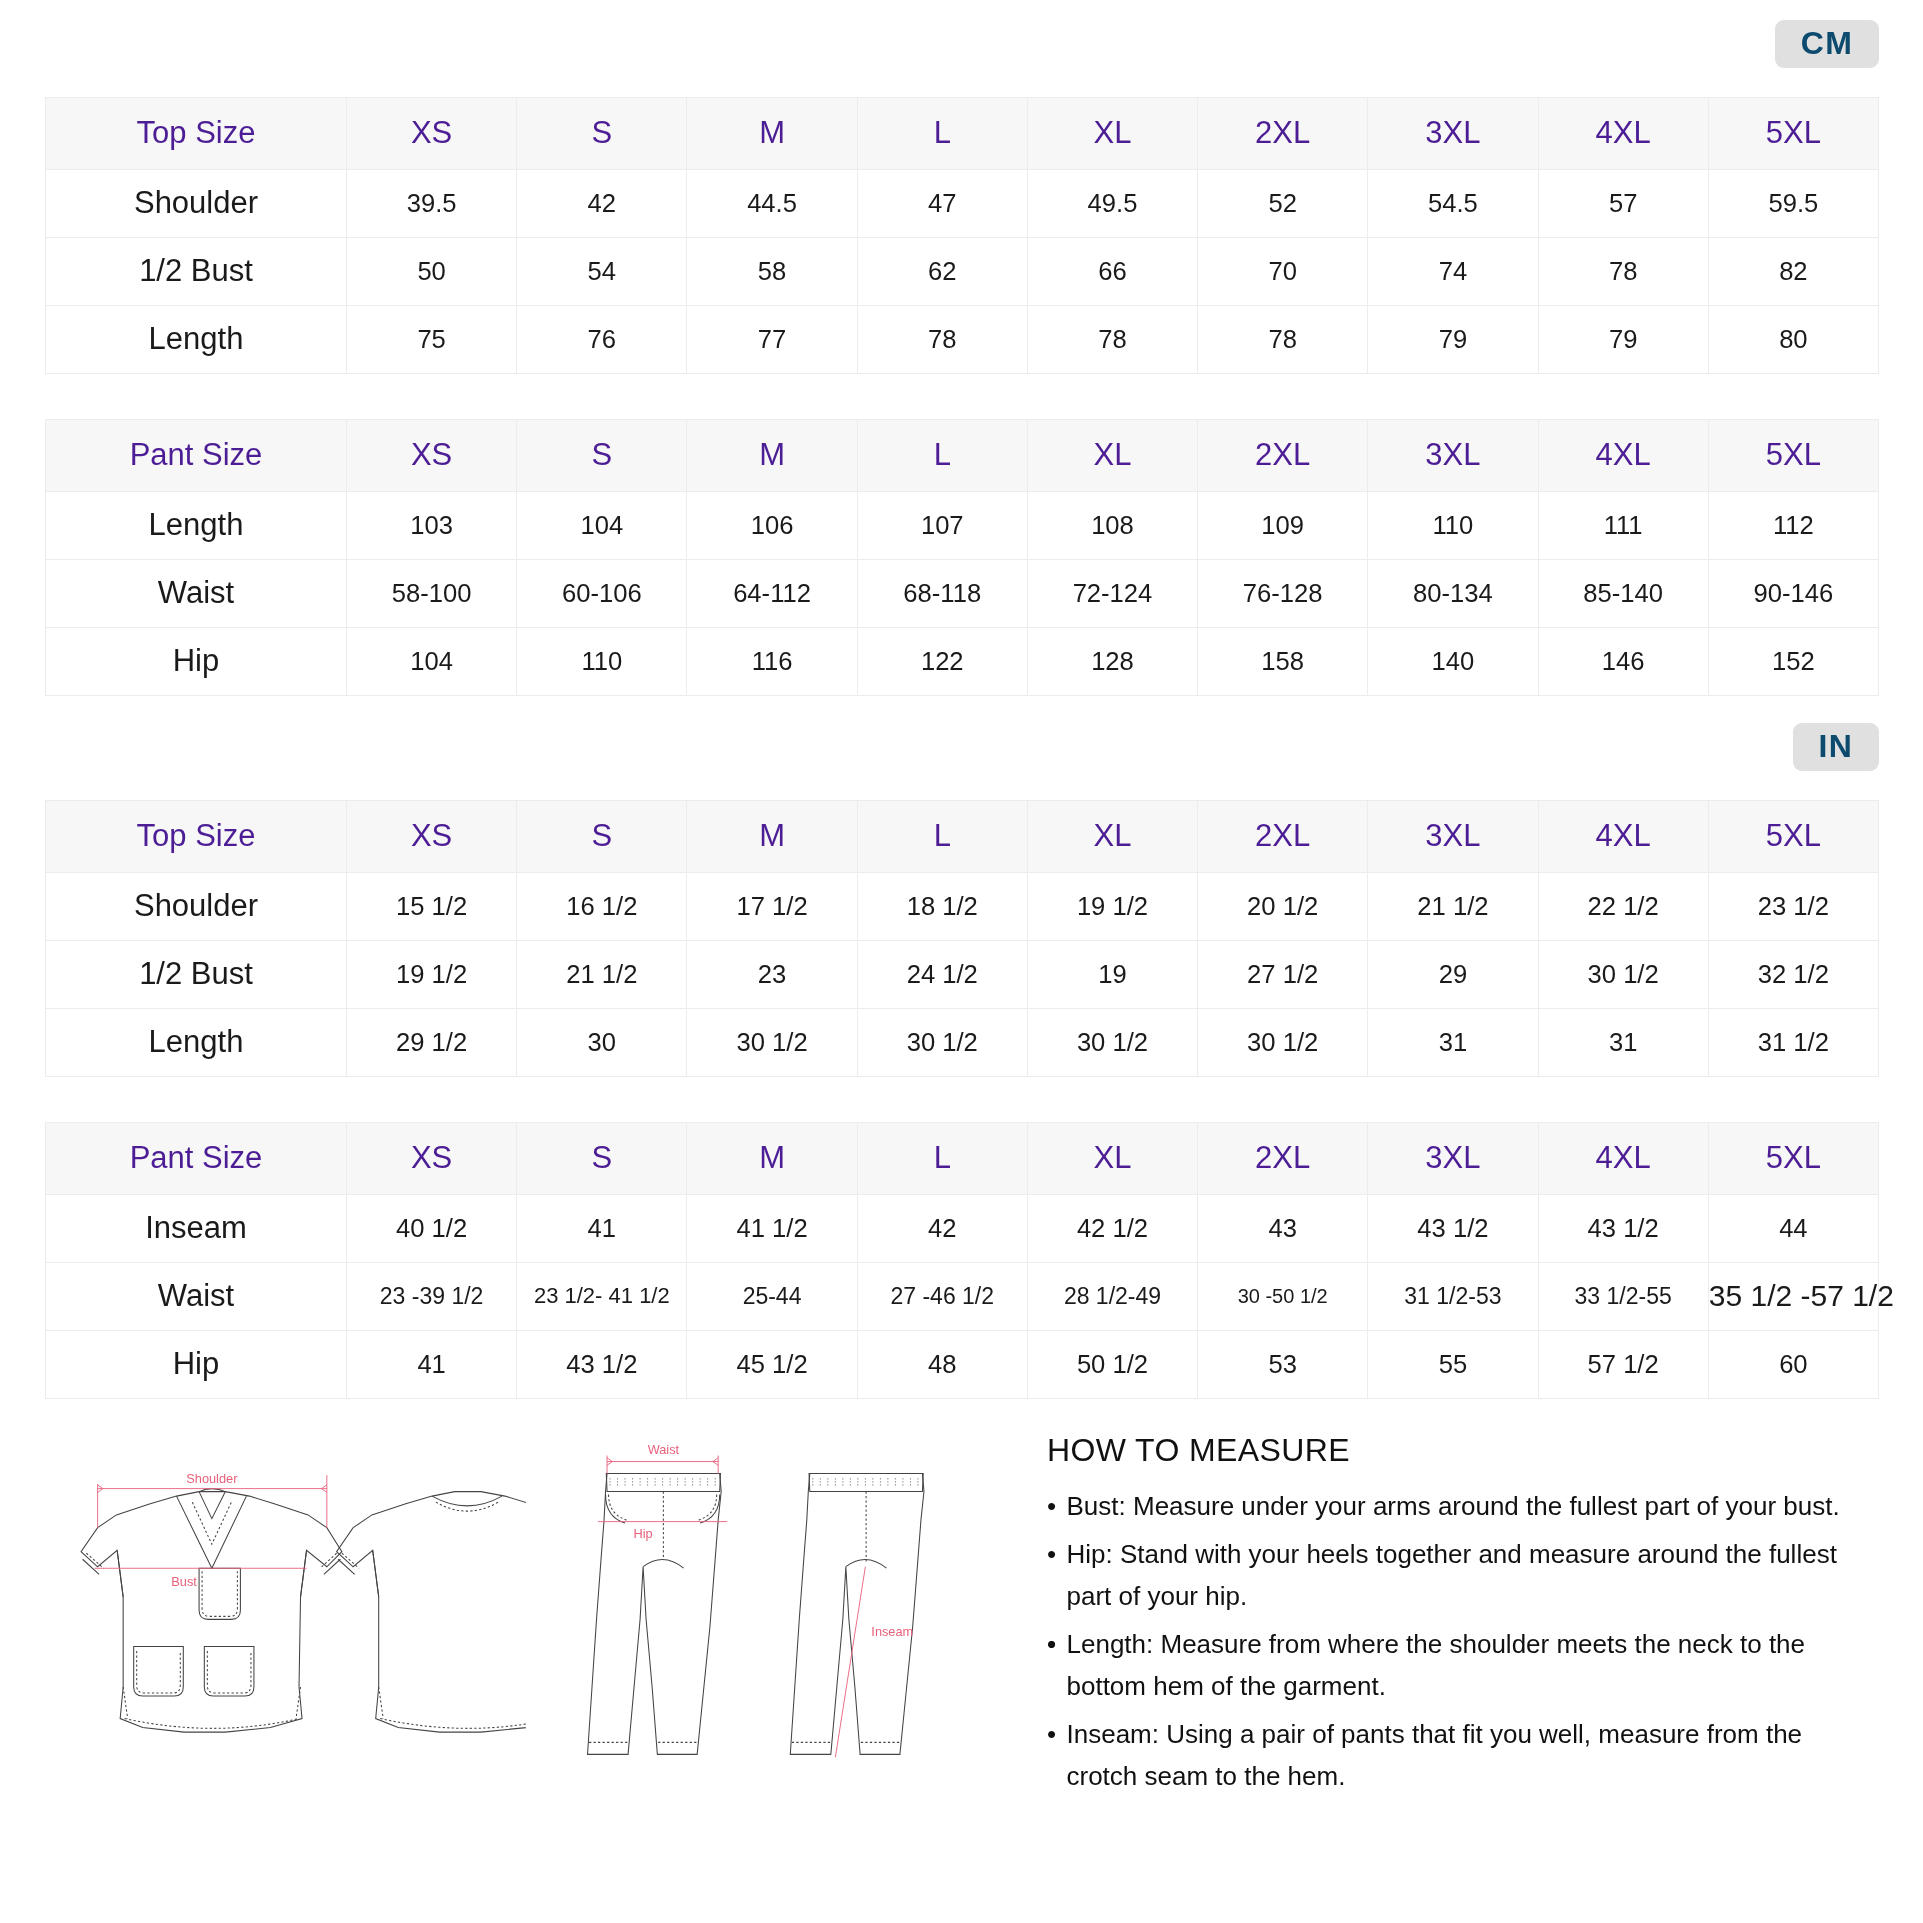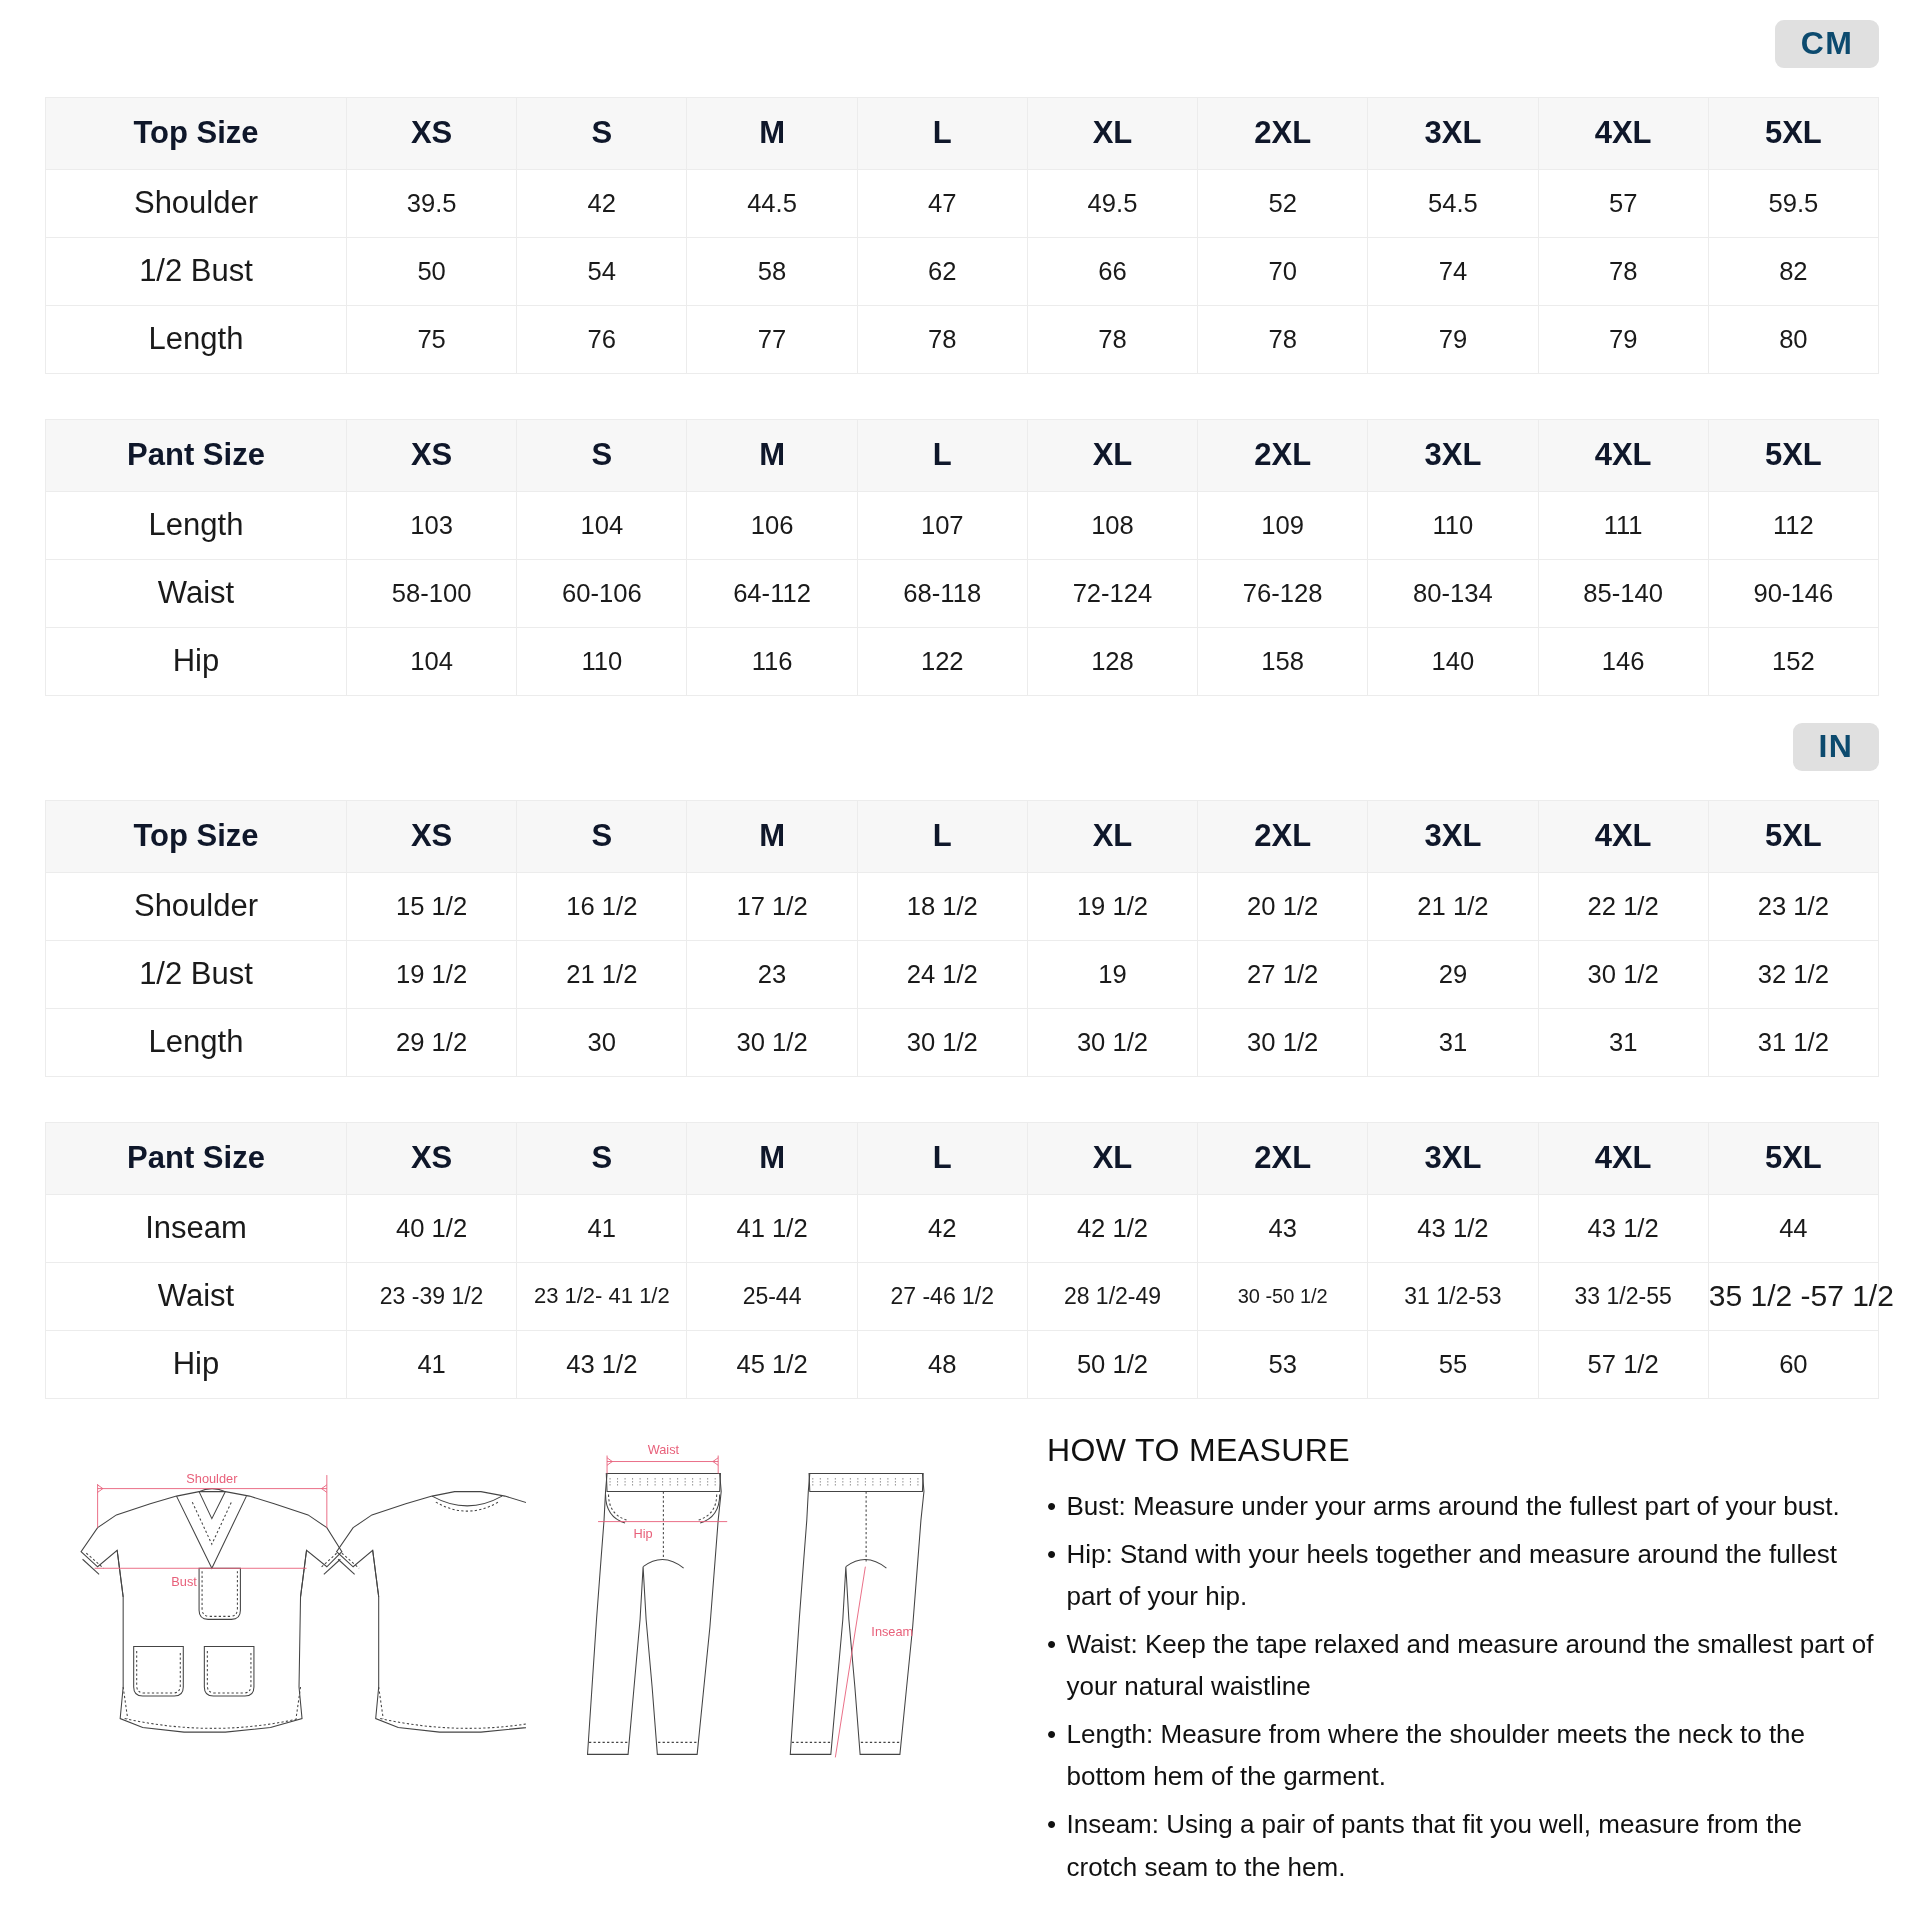--- a/index.html
+++ b/index.html
@@ -51,22 +51,22 @@
     border: 0.8px solid #ececec;
     text-align: center;
     vertical-align: middle;
     height: 68px;
     font-weight: 400;
     white-space: nowrap;
   }
   table.size-table thead th {
     background: #f7f7f7;
     font-size: 31px;
-    font-weight: 700;
-    color: #0f172a;
+    font-weight: 400;
+    color: #4c1d95;
     height: 72px;
     margin-top: 8px;
   }
   table.size-table thead th.rowhead,
   table.size-table tbody th.rowhead {
     font-size: 31px;
   }
   table.size-table tbody td.rowhead {
     background: #ffffff;
     font-size: 31px;
@@ -590,21 +590,20 @@
         <li>
           <span class="dot">•</span>
           <span>Bust: Measure under your arms around the fullest part of your bust.</span>
         </li>
         <li>
           <span class="dot">•</span>
           <span>Hip: Stand with your heels together and measure around the fullest part of your hip.</span>
         </li>
         <li>
           <span class="dot">•</span>
-          <span>Waist: Keep the tape relaxed and measure around the smallest part of your natural waistline</span>
         </li>
         <li>
           <span class="dot">•</span>
           <span>Length: Measure from where the shoulder meets the neck to the bottom hem of the garment.</span>
         </li>
         <li>
           <span class="dot">•</span>
           <span>Inseam: Using a pair of pants that fit you well, measure from the crotch seam to the hem.</span>
         </li>
       </ul>

